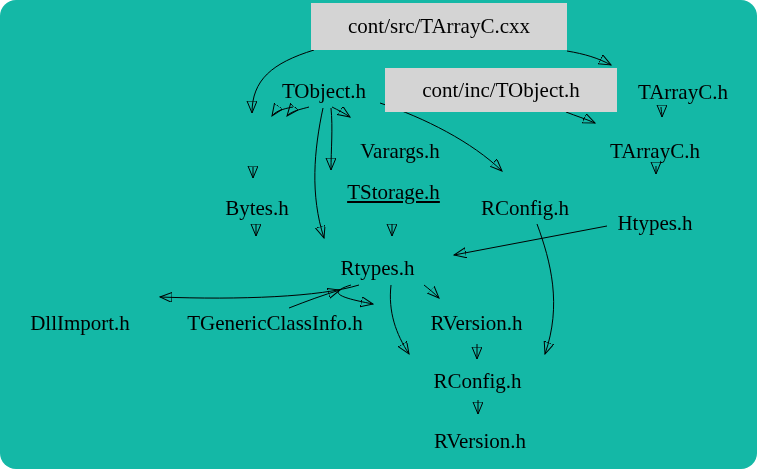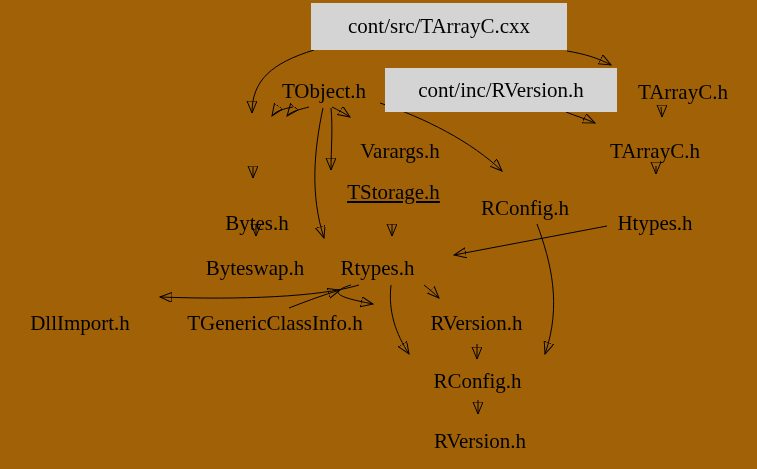--- a/index.html
+++ b/index.html
@@ -1,34 +1,34 @@
 <!DOCTYPE html>
 <html><head>
 <meta charset="utf-8">
 <style>
   html,body { margin:0; padding:0; background:#ffffff; }
   .graph {
-    position:relative; width:757px; height:469px; background:#a16207;
-    font-family:"Liberation Serif","DejaVu Serif",serif; overflow:hidden;
+    position:relative; width:757px; height:469px; background:#14b8a6;
+    font-family:"Liberation Serif","DejaVu Serif",serif; overflow:hidden;border-radius:16px;
   }
   .edges { position:absolute; left:0; top:0; width:757px; height:469px; }
   .edges path { stroke:#000000; stroke-width:1; fill:none; }
   .node {
     position:absolute; font-size:21px; line-height:27px; color:#000000;
     text-align:center; white-space:nowrap; cursor:pointer;
   }
   .node.graybox { background:#d4d4d4; }
   .n-cxx       { left:311px; top:3px;   width:256px; height:47px; line-height:47px; }
   .n-tobject   { left:264px; top:78px;  width:120px; }
   .n-inc       { left:385px; top:68px;  width:232px; height:44px; line-height:44px; }
   .n-tarrayc   { left:622px; top:79px;  width:122px; }
   .n-tbuffer   { left:203px; top:138px; width:104px; }
   .n-varargs   { left:338px; top:138px; width:124px; }
   .n-tarray    { left:603px; top:138px; width:104px; }
-  .n-bytes     { left:211px; top:210px; width:92px;  }
+  .n-bytes     { left:211px; top:195px; width:92px;  }
   .n-tstorage  { left:335px; top:179px; width:117px;text-decoration:underline; }
   .n-riosfwd   { left:468px; top:195px; width:114px; }
   .n-htypes    { left:603px; top:210px; width:104px; }
   .n-byteswap  { left:191px; top:255px; width:128px; }
   .n-rtypes    { left:328px; top:255px; width:99px;  }
   .n-dllimport { left:13px;  top:310px; width:134px; }
   .n-tgci      { left:163px; top:310px; width:224px; }
   .n-rtypeinfo { left:411px; top:310px; width:131px; }
   .n-rconfig   { left:418px; top:368px; width:119px; }
   .n-rversion  { left:415px; top:428px; width:130px; }
@@ -64,29 +64,28 @@
     <path d="M351,285 C325,293 342,298 373,304" marker-end="url(#arrow)"></path>
     <path d="M391,285 C388,312 396,334 409,354" marker-end="url(#arrow)"></path>
     <path d="M424,285 C429,289 434,293 439,298" marker-end="url(#arrow)"></path>
     <path d="M289,308 C307,301 323,295 340,290" marker-end="url(#arrow)"></path>
     <path d="M477,344 L477,359" marker-end="url(#arrow)"></path>
     <path d="M478,400 L478,414" marker-end="url(#arrow)"></path>
   </svg>
 
   <div class="node graybox n-cxx">cont/src/TArrayC.cxx</div>
   <div class="node n-tobject">TObject.h</div>
-  <div class="node graybox n-inc">cont/inc/RVersion.h</div>
+  <div class="node graybox n-inc">cont/inc/TObject.h</div>
   <div class="node n-tarrayc">TArrayC.h</div>
   <div class="node n-varargs">Varargs.h</div>
   <div class="node n-tarray">TArrayC.h</div>
   <div class="node n-bytes">Bytes.h</div>
   <div class="node n-tstorage">TStorage.h</div>
   <div class="node n-riosfwd">RConfig.h</div>
   <div class="node n-htypes">Htypes.h</div>
-  <div class="node n-byteswap">Byteswap.h</div>
   <div class="node n-rtypes">Rtypes.h</div>
   <div class="node n-dllimport">DllImport.h</div>
   <div class="node n-tgci">TGenericClassInfo.h</div>
   <div class="node n-rtypeinfo">RVersion.h</div>
   <div class="node n-rconfig">RConfig.h</div>
   <div class="node n-rversion">RVersion.h</div>
 
 </div>
 
 </body></html>

